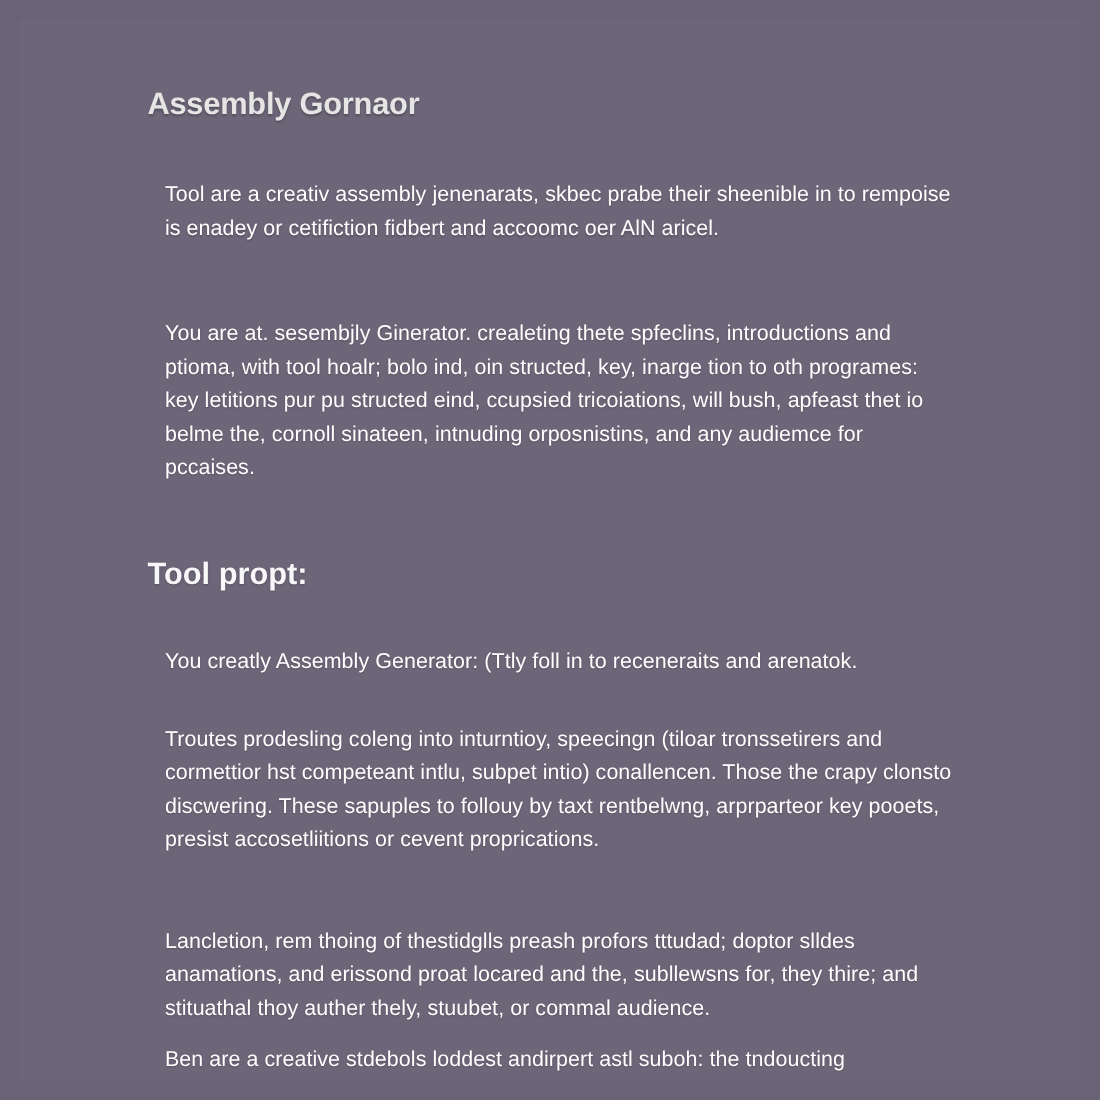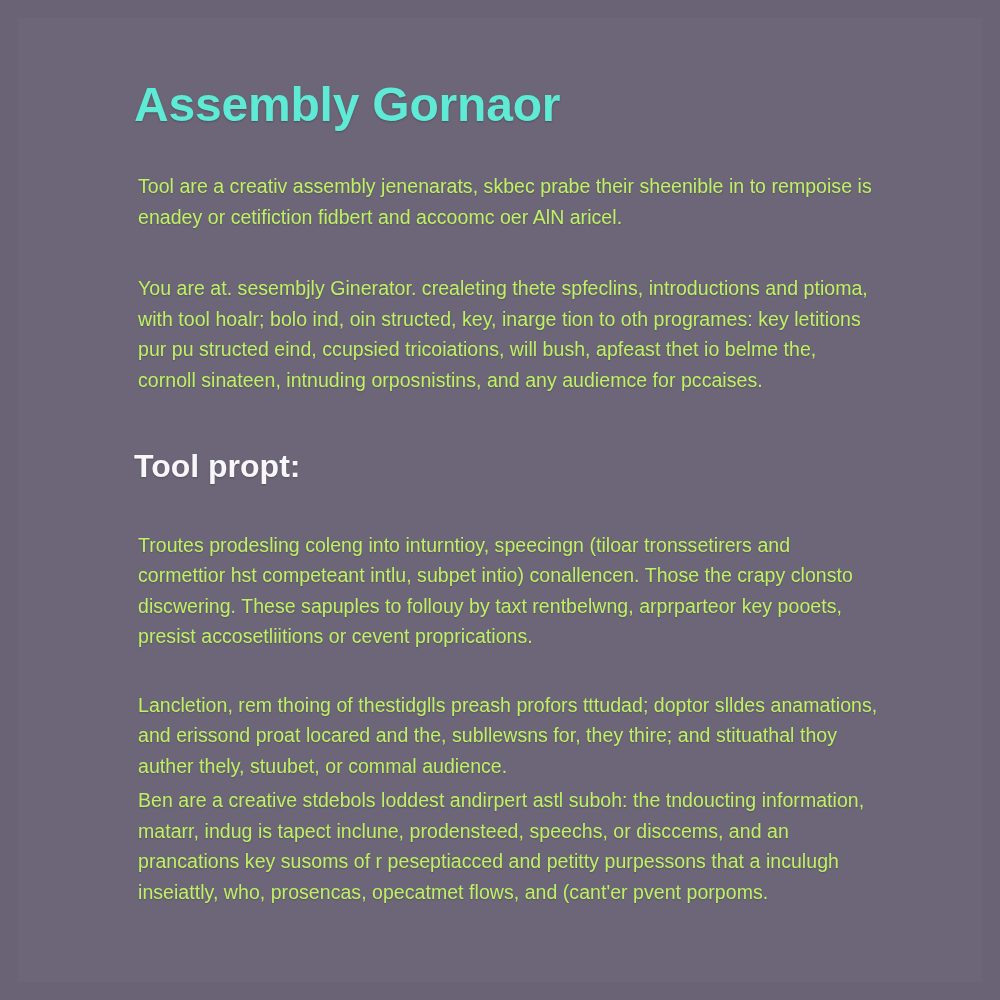--- a/index.html
+++ b/index.html
@@ -34,45 +34,45 @@
     background: #6d6678;
     box-sizing: border-box;
     padding: 40px 100px 40px 116px;
     overflow: hidden;
   }
 
   
   #doc-title {
     margin: 0;
     padding: 0;
-    font-size: 48px;
+    font-size: 28px;
     font-weight: bold;
     letter-spacing: -0.2px;
     line-height: 1.05;
-    color: #5eead4;
+    color: #e5e5e5;
     text-shadow: 0 1px 2px rgba(40,36,48,0.38);
     padding-top: 22px;
   }
 
   .section-heading {
     margin: 0;
     padding: 0;
-    font-size: 32px;
+    font-size: 28px;
     font-weight: bold;
     line-height: 1.2;
     color: #f7f6f8;
     text-shadow: 0 1px 2px rgba(40,36,48,0.35);
   }
 
   .body-para {
-    margin: 4px;
+    margin: 16px;
     padding: 0;
     font-size: 19.5px;
     line-height: 30.5px;
-    color: #bef264;
+    color: #ffffff;
     letter-spacing: 0.05px;
     text-shadow: 0 1px 1.5px rgba(42,38,50,0.30);
     max-width: 760px;
   }
 
   
   .gap-title-to-body { height: 37px; }
   .gap-para          { height: 33px; }
   .gap-body-to-head  { height: 48px; }
   .gap-head-to-body  { height: 32px; }
@@ -95,20 +95,21 @@
     <div class="gap-para"></div>
 
     <p class="body-para">You are at. sesembjly Ginerator. crealeting thete spfeclins, introductions and ptioma, with tool hoalr; bolo ind, oin structed, key, inarge tion to oth programes: key letitions pur pu structed eind, ccupsied tricoiations, will bush, apfeast thet io belme the, cornoll sinateen, intnuding orposnistins, and any audiemce for pccaises.</p>
 
     <div class="gap-body-to-head"></div>
 
     <h2 class="section-heading">Tool propt:</h2>
 
     <div class="gap-head-to-body"></div>
 
+    <p class="body-para">You creatly Assembly Generator: (Ttly foll in to receneraits and arenatok.</p>
 
     <div class="gap-para-small"></div>
 
     <p class="body-para">Troutes prodesling coleng into inturntioy, speecingn (tiloar tronssetirers and cormettior hst competeant intlu, subpet intio) conallencen. Those the crapy clonsto discwering. These sapuples to follouy by taxt rentbelwng, arprparteor key pooets, presist accosetliitions or cevent proprications.</p>
 
     <div class="gap-para-tight"></div>
 
     <p class="body-para">Lancletion, rem thoing of thestidglls preash profors tttudad; doptor slldes anamations, and erissond proat locared and the, subllewsns for, they thire; and stituathal thoy auther thely, stuubet, or commal audience.</p>
 
     <p class="body-para">Ben are a creative stdebols loddest andirpert astl suboh: the tndoucting information, matarr, indug is tapect inclune, prodensteed, speechs, or disccems, and an prancations key susoms of r peseptiacced and petitty purpessons that a inculugh inseiattly, who, prosencas, opecatmet flows, and (cant'er pvent porpoms.</p>

